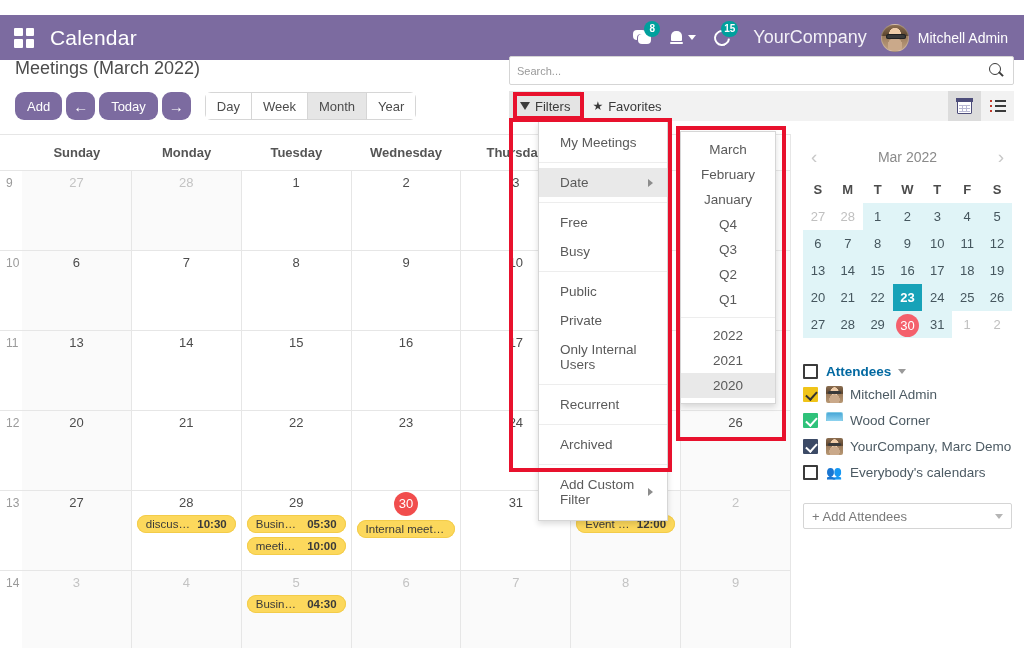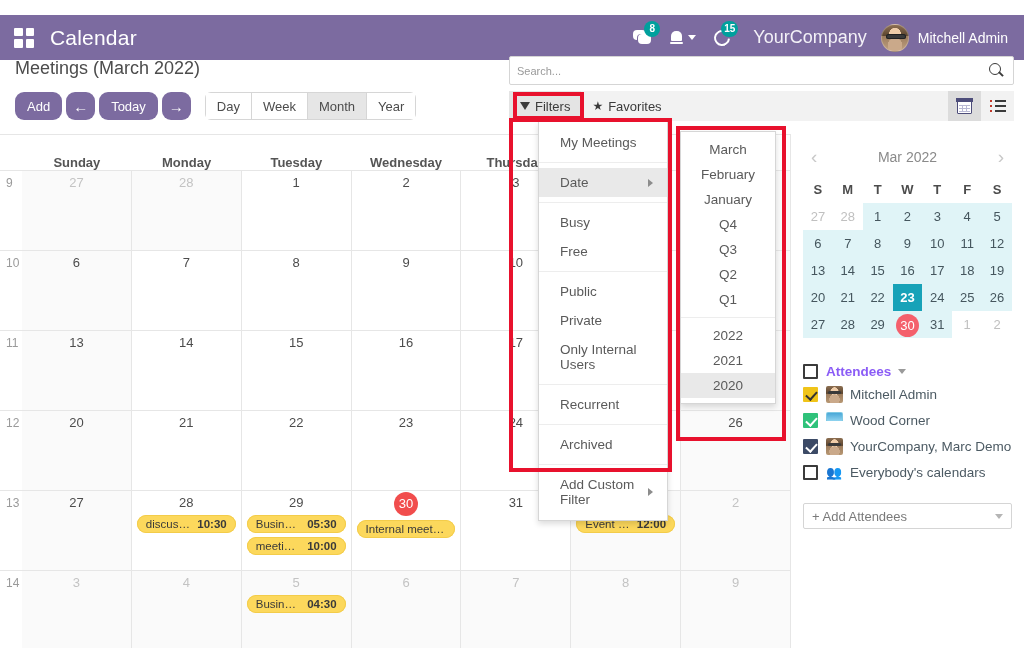--- a/index.html
+++ b/index.html
@@ -192,21 +192,21 @@
   .list-glyph i:nth-child(2) { top: 5px; }
   .list-glyph i:nth-child(3) { top: 10px; }
 
   
   .cal-wrap {
     position: absolute; left: 0; top: 134px;
     width: 790px; height: 514px;
     border-top: 1px solid #e6e6e6;
     background: #fff;
   }
-  .cal-head { display: flex; height: 35px; align-items: flex-end; }
+  .cal-head { display: flex; height: 35px; align-items: center; }
   .cal-head .wk-col { width: 22px; }
   .cal-head .dow {
     flex: 1; text-align: center; font-size: 13px;
     color: #555; font-weight: 700;
   }
   .cal-body { border-top: 1px solid #e6e6e6; }
   .cal-row { display: flex; border-bottom: 1px solid #e6e6e6; height: 80px; position: relative; }
   .wk-num {
     width: 22px; font-size: 12px; color: #9a9a9a;
     padding-top: 5px; padding-left: 6px; flex-shrink: 0;
@@ -282,21 +282,21 @@
   }
   .cbx.on-yellow { background: #f0c419; border-color: #f0c419; }
   .cbx.on-navy { background: #3c4a66; border-color: #3c4a66; }
   .cbx.on-green { background: #2fc27a; border-color: #2fc27a; }
   .cbx.on-yellow::after, .cbx.on-navy::after, .cbx.on-green::after {
     content: ""; position: absolute; left: 3px; top: 0px;
     width: 5px; height: 9px; border: solid #fff;
     border-width: 0 2.2px 2.2px 0; transform: rotate(42deg);
   }
   .cbx.on-yellow::after { border-color: #333; }
-  .att-title { font-size: 13.5px; font-weight: 700; color: #8b5cf6; }
+  .att-title { font-size: 13.5px; font-weight: 700; color: #0369a1; }
   .att-caret {
     margin-left: 7px; width: 0; height: 0;
     border-left: 4px solid transparent; border-right: 4px solid transparent;
     border-top: 5px solid #9a9a9a;
   }
   .mini-av {
     width: 17px; height: 17px; border-radius: 2px; margin-right: 7px; flex-shrink: 0;
     background:
       radial-gradient(circle at 50% 80%, #caa98a 0 32%, transparent 33%),
       radial-gradient(circle at 50% 32%, #f0cda9 0 28%, transparent 29%),
@@ -741,24 +741,24 @@
       <div class="dd-item">
         <span>My Meetings</span>
       </div>
       <div class="dd-sep"></div>
       <div class="dd-item hl">
         <span>Date</span>
         <span class="dd-caret"></span>
       </div>
       <div class="dd-sep"></div>
       <div class="dd-item">
+        <span>Free</span>
+      </div>
+      <div class="dd-item">
         <span>Busy</span>
-      </div>
-      <div class="dd-item">
-        <span>Free</span>
       </div>
       <div class="dd-sep"></div>
       <div class="dd-item">
         <span>Public</span>
       </div>
       <div class="dd-item">
         <span>Private</span>
       </div>
       <div class="dd-item">
         <span>Only Internal Users</span>

